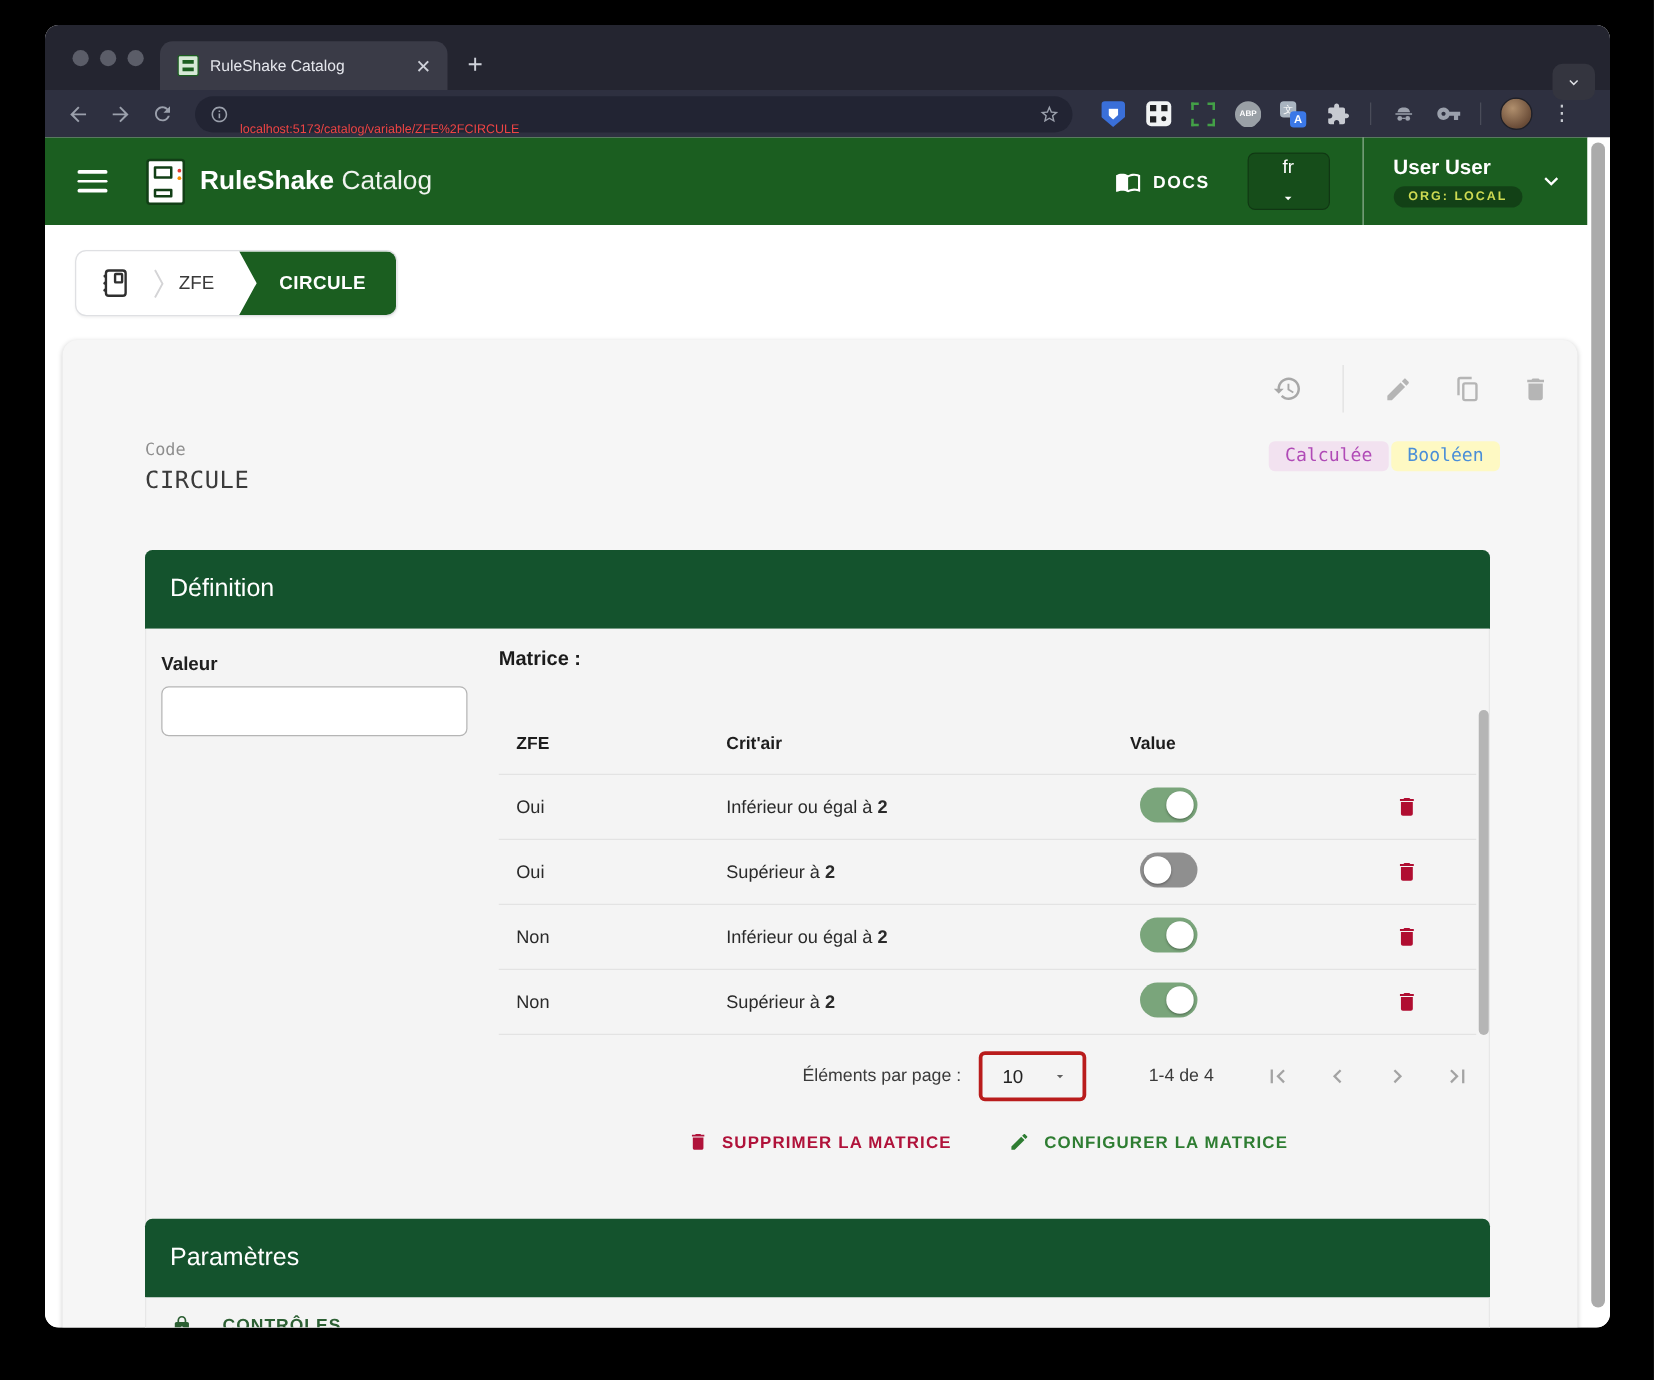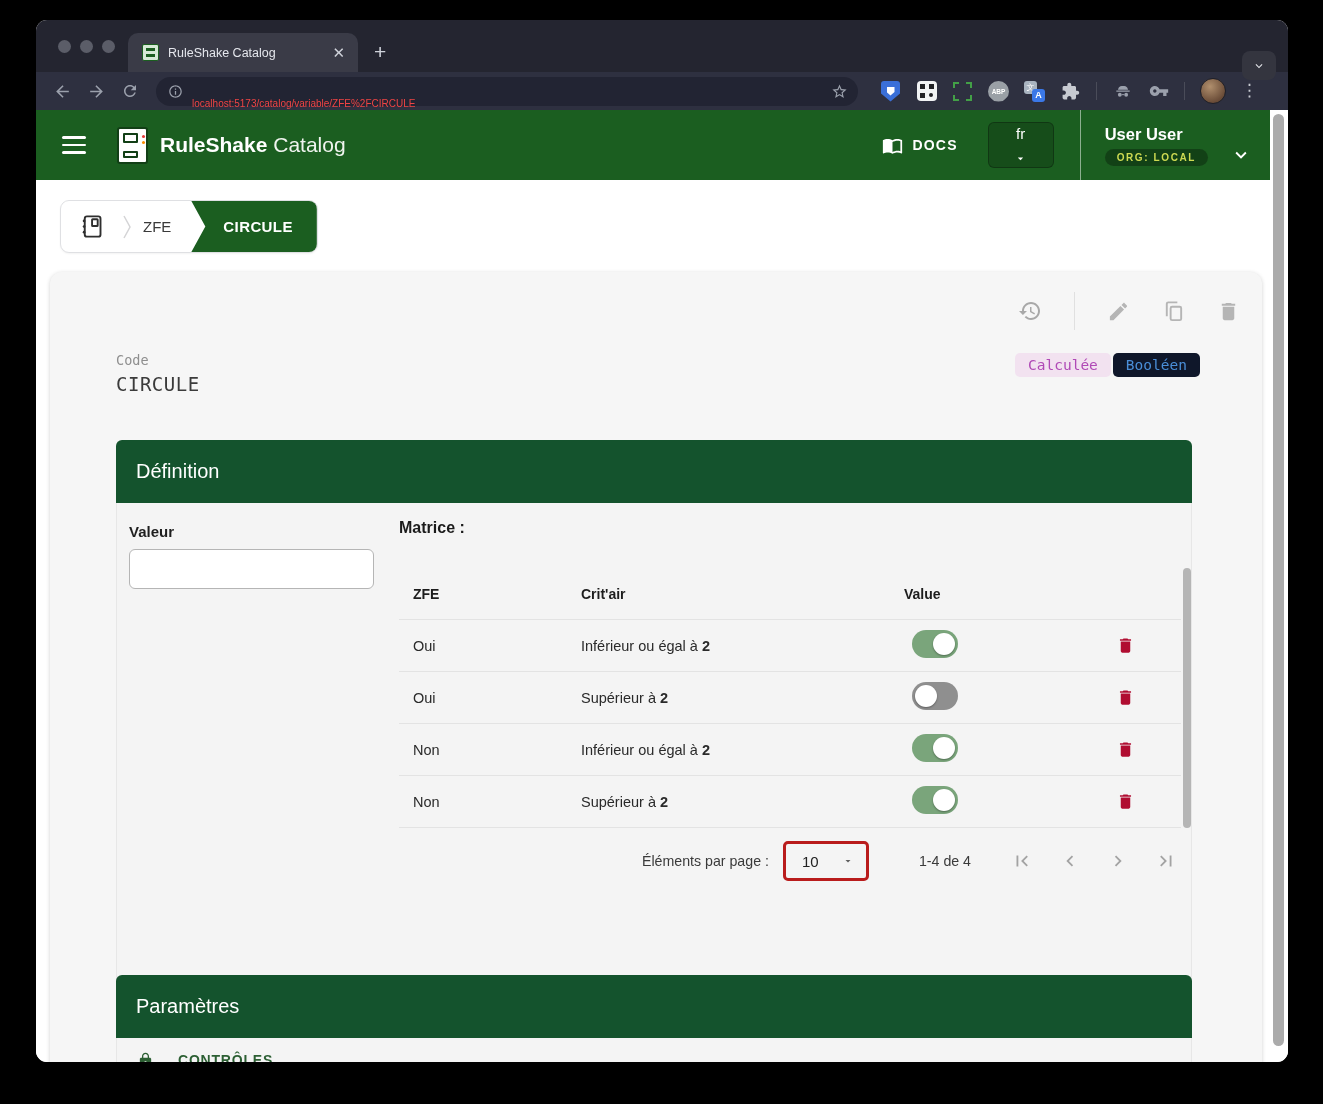--- a/index.html
+++ b/index.html
@@ -57,21 +57,21 @@
   .logo .scr { position:absolute; left:4px; top:4px; width:15px; height:10px; border:2.5px solid #123f16; border-radius:1px; }
   .logo .bar { position:absolute; left:4px; bottom:4px; width:15px; height:7px; border:2.5px solid #123f16; border-radius:1px; }
   .logo .d1,.logo .d2 { position:absolute; right:1px; width:3px; height:3px; border-radius:50%; }
   .logo .d1 { top:6px; background:#e53935; } .logo .d2 { top:12px; background:#fb8c00; }
   .brand { margin-left:12px; font-size:21px; white-space:nowrap; }
   .brand b { font-weight:700; } .brand span { font-weight:400; color:#f0f4ef; }
   .hdr-right { margin-left:auto; display:flex; align-items:center; height:100%; }
   .docs { display:flex; align-items:center; gap:9px; font-weight:700; font-size:14px; letter-spacing:1.2px; }
   .lang { margin-left:30px; width:66px; height:46px; border-radius:6px; background:rgba(0,0,0,.18); border:1px solid rgba(0,0,0,.28); display:flex; align-items:center; justify-content:center; gap:10px; font-size:15px;flex-direction:column; }
   .hdr-div { width:1px; height:70px; background:rgba(255,255,255,.5); margin-left:26px; }
-  .userblk { margin-left:24px; display:flex; align-items:flex-end; gap:22px; }
+  .userblk { margin-left:24px; display:flex; align-items:center; gap:12px; }
   .un { font-size:16.5px; font-weight:700; }
   .orgbadge { margin-top:5px; display:inline-block; background:rgba(0,0,0,.30); color:#cdda52; font-size:10px; font-weight:700; letter-spacing:1.6px; padding:3px 12px; border-radius:9px; }
 
   .page { flex:1; position:relative; background:#fff; overflow:hidden; }
 
   
   .crumb { position:absolute; left:24px; top:20px; height:53px; display:flex; align-items:stretch; background:#fff; border:1px solid #dfe0e3; border-radius:9px; overflow:hidden; box-shadow:0 1px 2px rgba(0,0,0,.05); }
   .crumb .cseg1 { width:60px; display:flex; align-items:center; justify-content:center; }
   .crumb .csep { width:14px; display:flex; align-items:center; color:#d4d4d6; }
   .crumb .cseg2 { display:flex; align-items:center; padding:0 20px 0 8px; font-size:15px; color:#3a3a3a; }
@@ -309,21 +309,21 @@
           </div>
 
           <div class="codeblk">
             <div class="code-l">Code</div>
             <div class="code-v">CIRCULE</div>
           </div>
 
 
           <div class="badges">
             <span class="badge" style="background: rgb(242, 226, 240); color: rgb(176, 74, 182);">Calculée</span>
-            <span class="badge" style="background: #0f172a; color: rgb(74, 142, 216);">Booléen</span>
+            <span class="badge" style="background: #fef9c3; color: rgb(74, 142, 216);">Booléen</span>
           </div>
 
           <div class="sect-h def-h">Définition</div>
           <div class="def-b">
             <div class="valeur-l">Valeur</div>
             <div class="valeur-in"></div>
             <div class="matrice-l">Matrice :</div>
 
             <div class="mtable">
               <div class="mrow hd">
@@ -395,20 +395,34 @@
                   </svg>
                 <svg width="22" height="22" viewBox="0 0 24 24" fill="currentColor">
                     <path d="M10 6L8.59 7.41 13.17 12l-4.58 4.59L10 18l6-6z"></path>
                   </svg>
                 <svg width="22" height="22" viewBox="0 0 24 24" fill="currentColor">
                     <path d="M5.59 7.41L10.18 12l-4.59 4.59L7 18l6-6-6-6zM16 6h2v12h-2z"></path>
                   </svg>
               </span>
             </div>
 
+            <div class="actions">
+              <span class="abtn rd">
+                <svg width="17" height="17" viewBox="0 0 24 24" fill="#b0123a">
+                    <path d="M6 19c0 1.1.9 2 2 2h8c1.1 0 2-.9 2-2V7H6v12zM19 4h-3.5l-1-1h-5l-1 1H5v2h14V4z"></path>
+                  </svg>
+                <span>SUPPRIMER LA MATRICE</span>
+              </span>
+              <span class="abtn gn">
+                <svg width="17" height="17" viewBox="0 0 24 24" fill="#2e7d32">
+                    <path d="M3 17.25V21h3.75L17.8 9.94l-3.75-3.75L3 17.25zM20.7 7.04c.39-.39.39-1.02 0-1.41l-2.34-2.34c-.39-.39-1.02-.39-1.41 0l-1.83 1.83 3.75 3.75 1.83-1.83z"></path>
+                  </svg>
+                <span>CONFIGURER LA MATRICE</span>
+              </span>
+            </div>
           </div>
 
           <div class="sect-h par-h">Paramètres</div>
           <div class="par-b">
             <div class="controls">
               <svg width="17" height="17" viewBox="0 0 24 24" fill="#2c5f33">
                   <path d="M18 8h-1V6c0-2.76-2.24-5-5-5S7 3.24 7 6v2H6c-1.1 0-2 .9-2 2v10c0 1.1.9 2 2 2h12c1.1 0 2-.9 2-2V10c0-1.1-.9-2-2-2zm-6 9c-1.1 0-2-.9-2-2s.9-2 2-2 2 .9 2 2-.9 2-2 2zm3.1-9H8.9V6c0-1.71 1.39-3.1 3.1-3.1 1.71 0 3.1 1.39 3.1 3.1v2z"></path>
                 </svg>
               <span>CONTRÔLES</span>
             </div>

